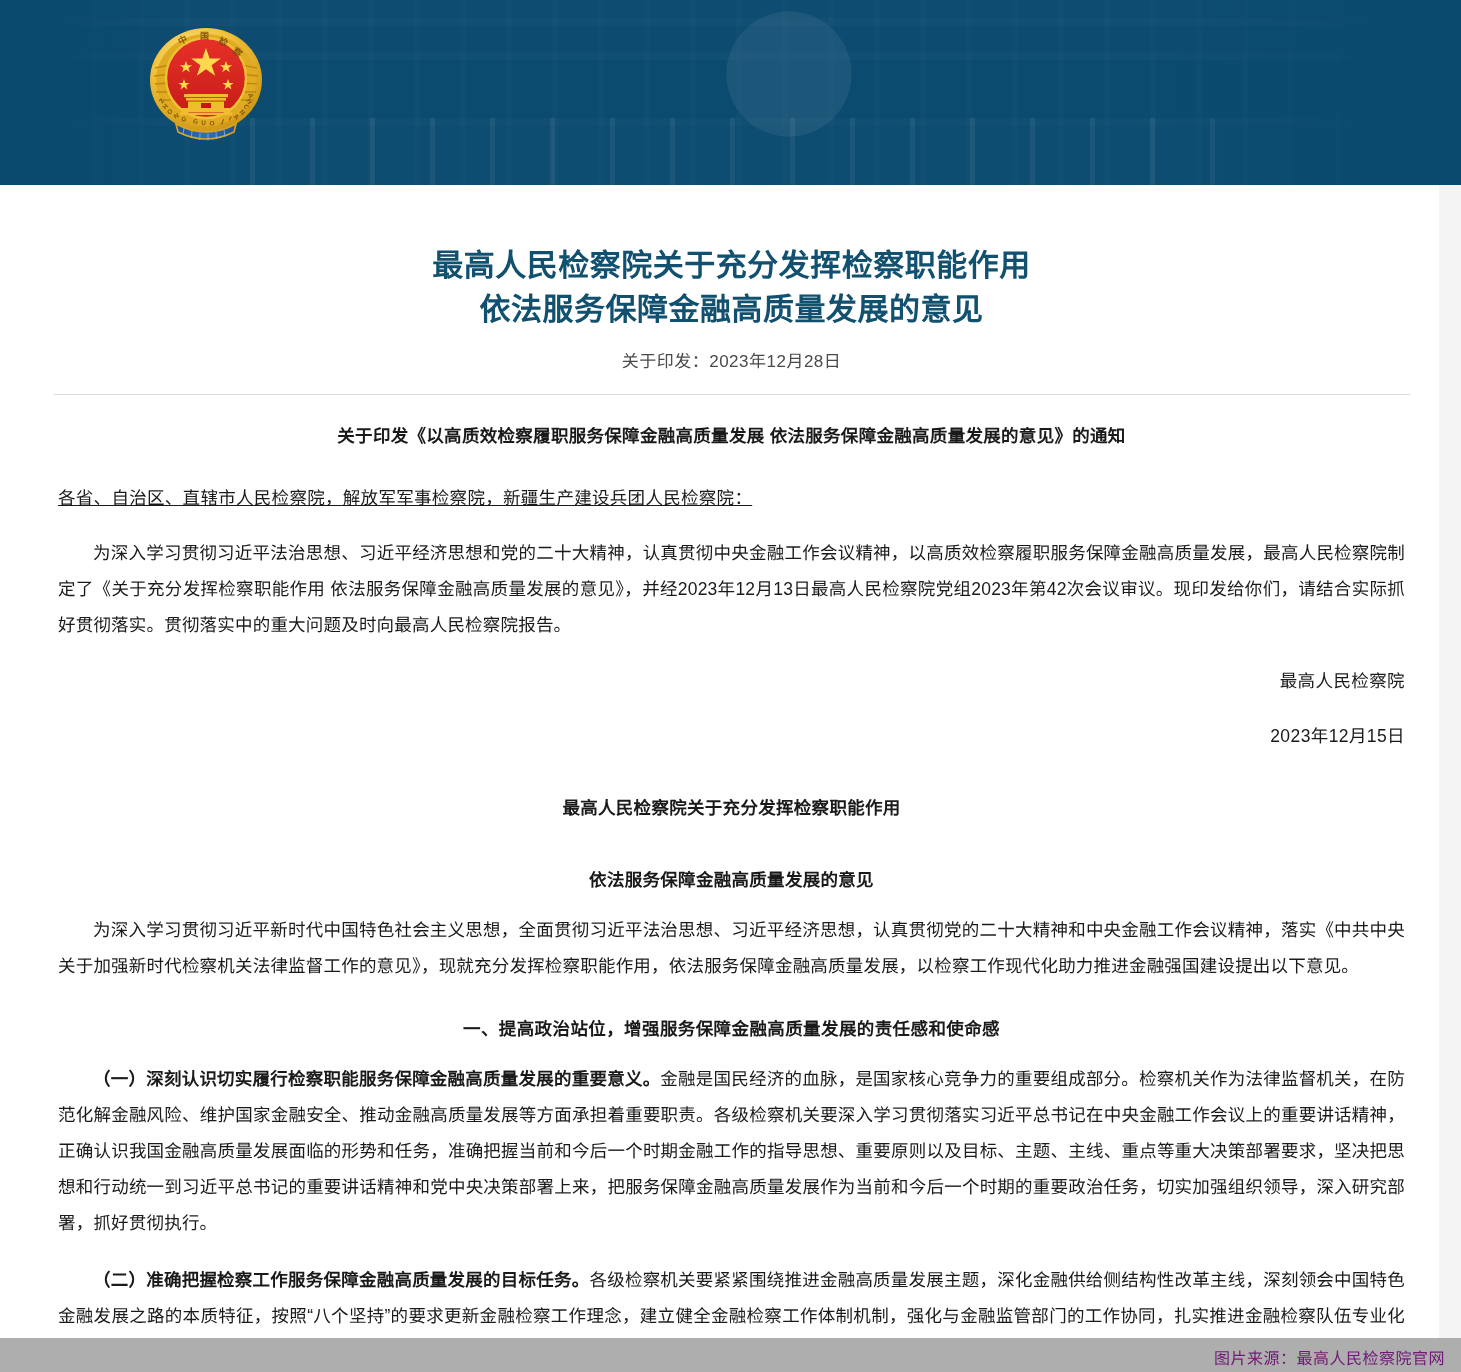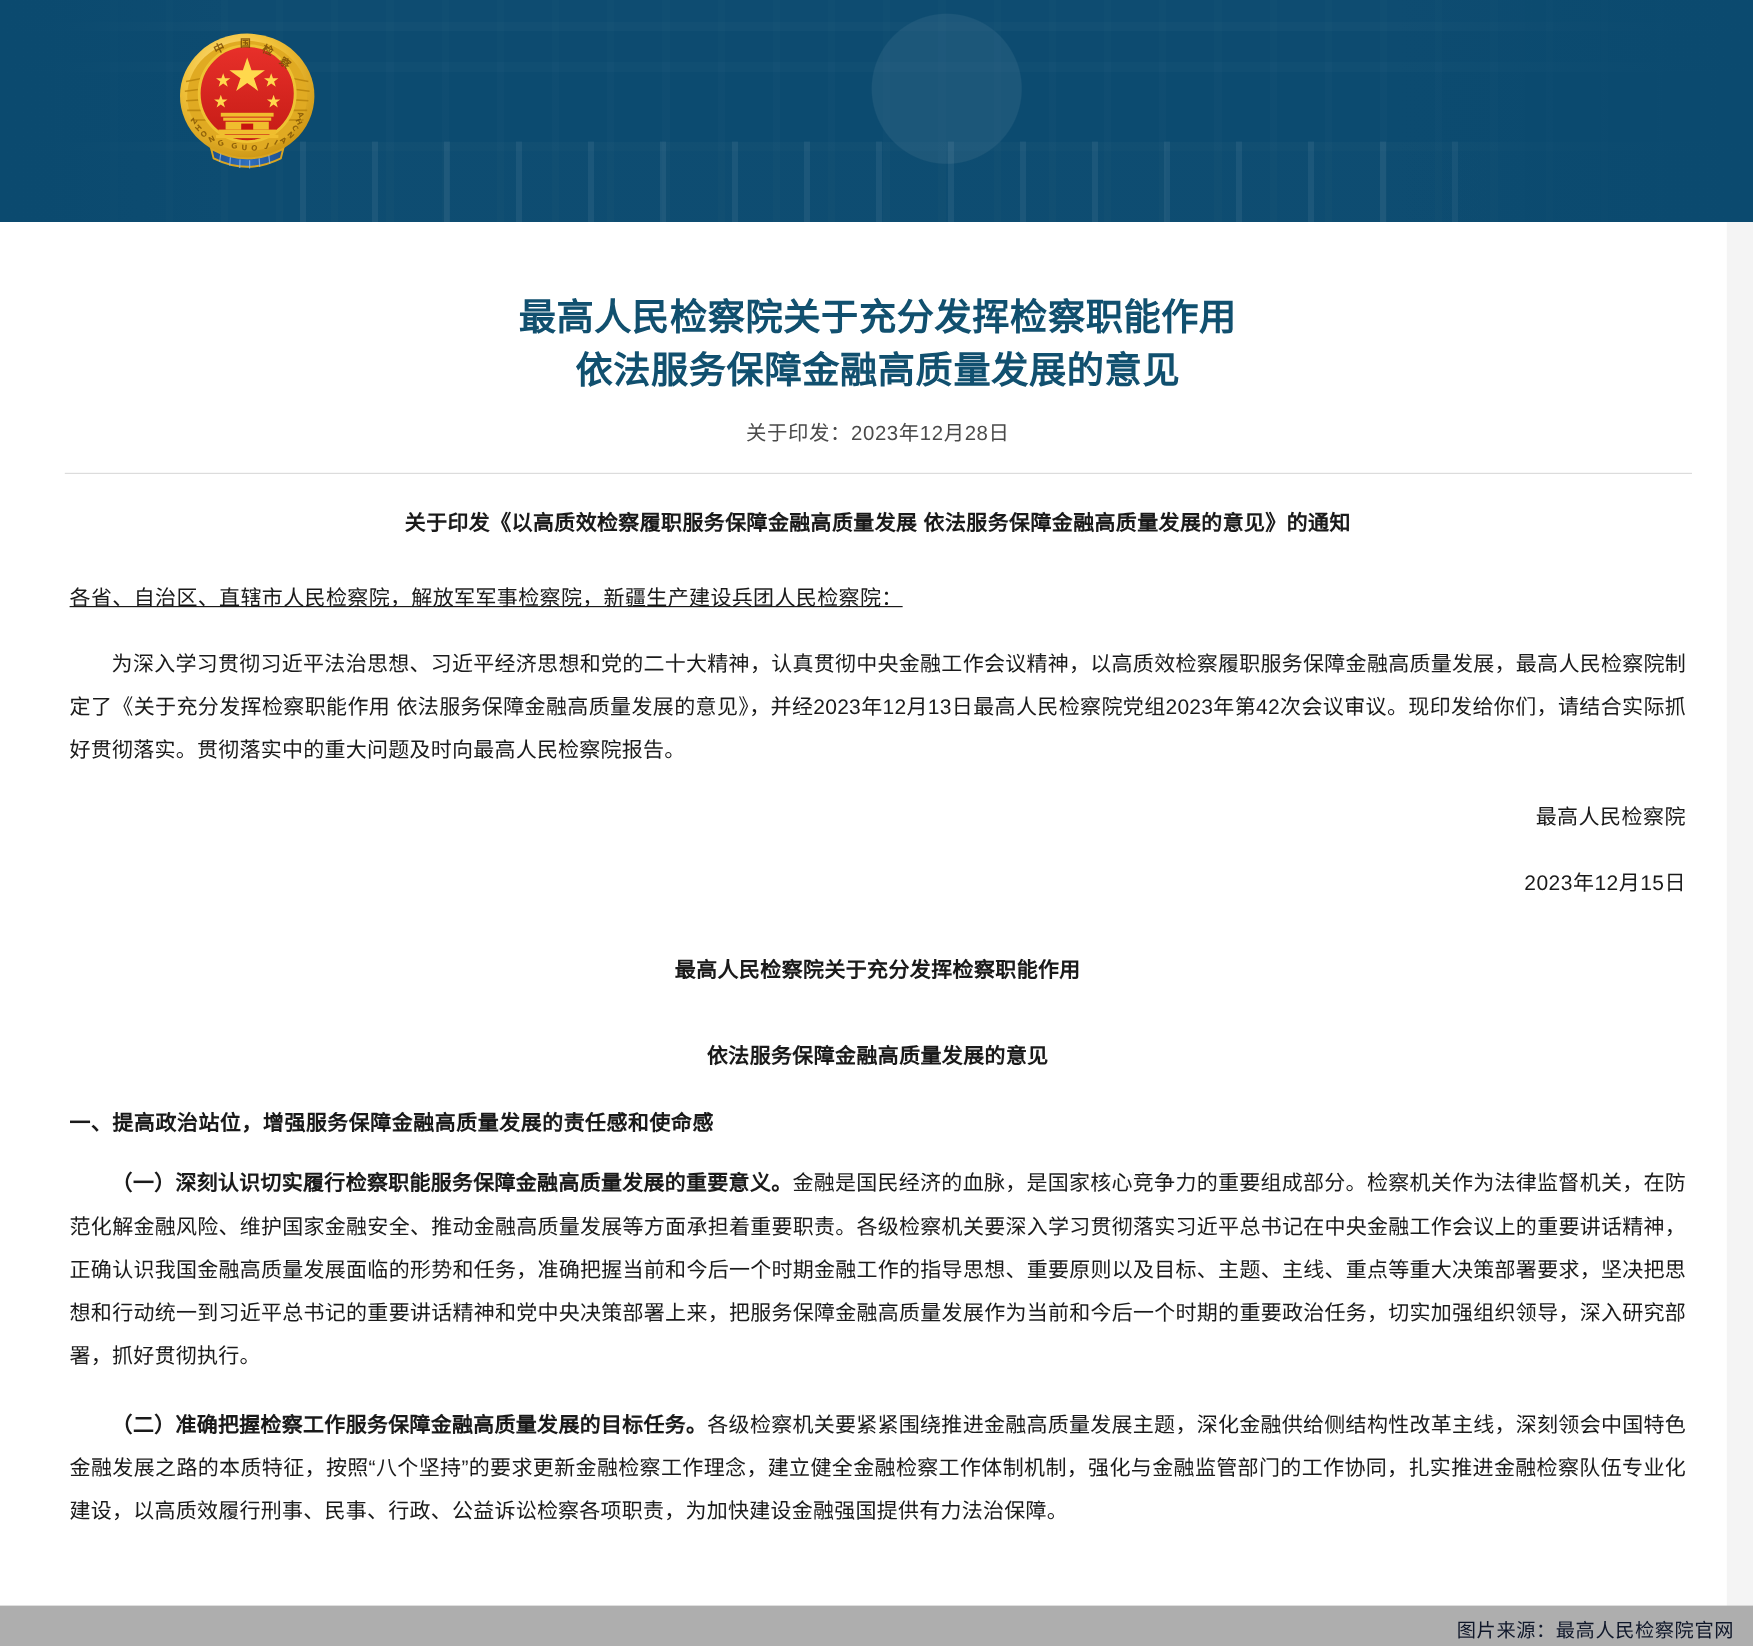--- a/index.html
+++ b/index.html
@@ -186,20 +186,21 @@
     font-size: 17.5px;
     font-weight: 400;
     color: #1a1a1a;
     letter-spacing: 0.4px;
   }
   .sign-block .sign-org { margin-bottom: 0; }
   .sign-block .sign-date { margin-top: 30px; }
 
   .sec-head {
     margin-top: 31px;
+    text-align: center;
     font-size: 17.5px;
     font-weight: 700;
     color: #1a1a1a;
     letter-spacing: 0.4px;
   }
 
   p.para b.lead {
     font-weight: 700;
   }
 
@@ -210,21 +211,21 @@
     top: 1338px;
     width: 1461px;
     height: 34px;
     background: #aeaeae;
   }
   .source-bar span {
     position: absolute;
     right: 16px;
     top: 7px;
     font-size: 16px;
-    color: #0f172a;
+    color: #701a75;
     letter-spacing: 0.5px;
     white-space: nowrap;
   }
 </style>
 </head>
 <body>
 
 <div class="page">
   <div class="page-white"></div>
 
@@ -335,20 +336,21 @@
       <p class="para">为深入学习贯彻习近平法治思想、习近平经济思想和党的二十大精神，认真贯彻中央金融工作会议精神，以高质效检察履职服务保障金融高质量发展，最高人民检察院制定了《关于充分发挥检察职能作用  依法服务保障金融高质量发展的意见》，并经2023年12月13日最高人民检察院党组2023年第42次会议审议。现印发给你们，请结合实际抓好贯彻落实。贯彻落实中的重大问题及时向最高人民检察院报告。</p>
 
       <div class="sign-block">
         <div class="sign-org">最高人民检察院</div>
         <div class="sign-date">2023年12月15日</div>
       </div>
 
       <div class="ctr-head opinion-a">最高人民检察院关于充分发挥检察职能作用</div>
       <div class="ctr-head opinion-b">依法服务保障金融高质量发展的意见</div>
 
+      <p class="para">为深入学习贯彻习近平新时代中国特色社会主义思想，全面贯彻习近平法治思想、习近平经济思想，认真贯彻党的二十大精神和中央金融工作会议精神，落实《中共中央关于加强新时代检察机关法律监督工作的意见》，现就充分发挥检察职能作用，依法服务保障金融高质量发展，以检察工作现代化助力推进金融强国建设提出以下意见。</p>
 
       <div class="sec-head">一、提高政治站位，增强服务保障金融高质量发展的责任感和使命感</div>
 
       <p class="para"><b class="lead">（一）深刻认识切实履行检察职能服务保障金融高质量发展的重要意义。</b><span>金融是国民经济的血脉，是国家核心竞争力的重要组成部分。检察机关作为法律监督机关，在防范化解金融风险、维护国家金融安全、推动金融高质量发展等方面承担着重要职责。各级检察机关要深入学习贯彻落实习近平总书记在中央金融工作会议上的重要讲话精神，正确认识我国金融高质量发展面临的形势和任务，准确把握当前和今后一个时期金融工作的指导思想、重要原则以及目标、主题、主线、重点等重大决策部署要求，坚决把思想和行动统一到习近平总书记的重要讲话精神和党中央决策部署上来，把服务保障金融高质量发展作为当前和今后一个时期的重要政治任务，切实加强组织领导，深入研究部署，抓好贯彻执行。</span></p>
 
       <p class="para"><b class="lead">（二）准确把握检察工作服务保障金融高质量发展的目标任务。</b><span>各级检察机关要紧紧围绕推进金融高质量发展主题，深化金融供给侧结构性改革主线，深刻领会中国特色金融发展之路的本质特征，按照“八个坚持”的要求更新金融检察工作理念，建立健全金融检察工作体制机制，强化与金融监管部门的工作协同，扎实推进金融检察队伍专业化建设，以高质效履行刑事、民事、行政、公益诉讼检察各项职责，为加快建设金融强国提供有力法治保障。</span></p>
 
     </div>
   </div>
 

